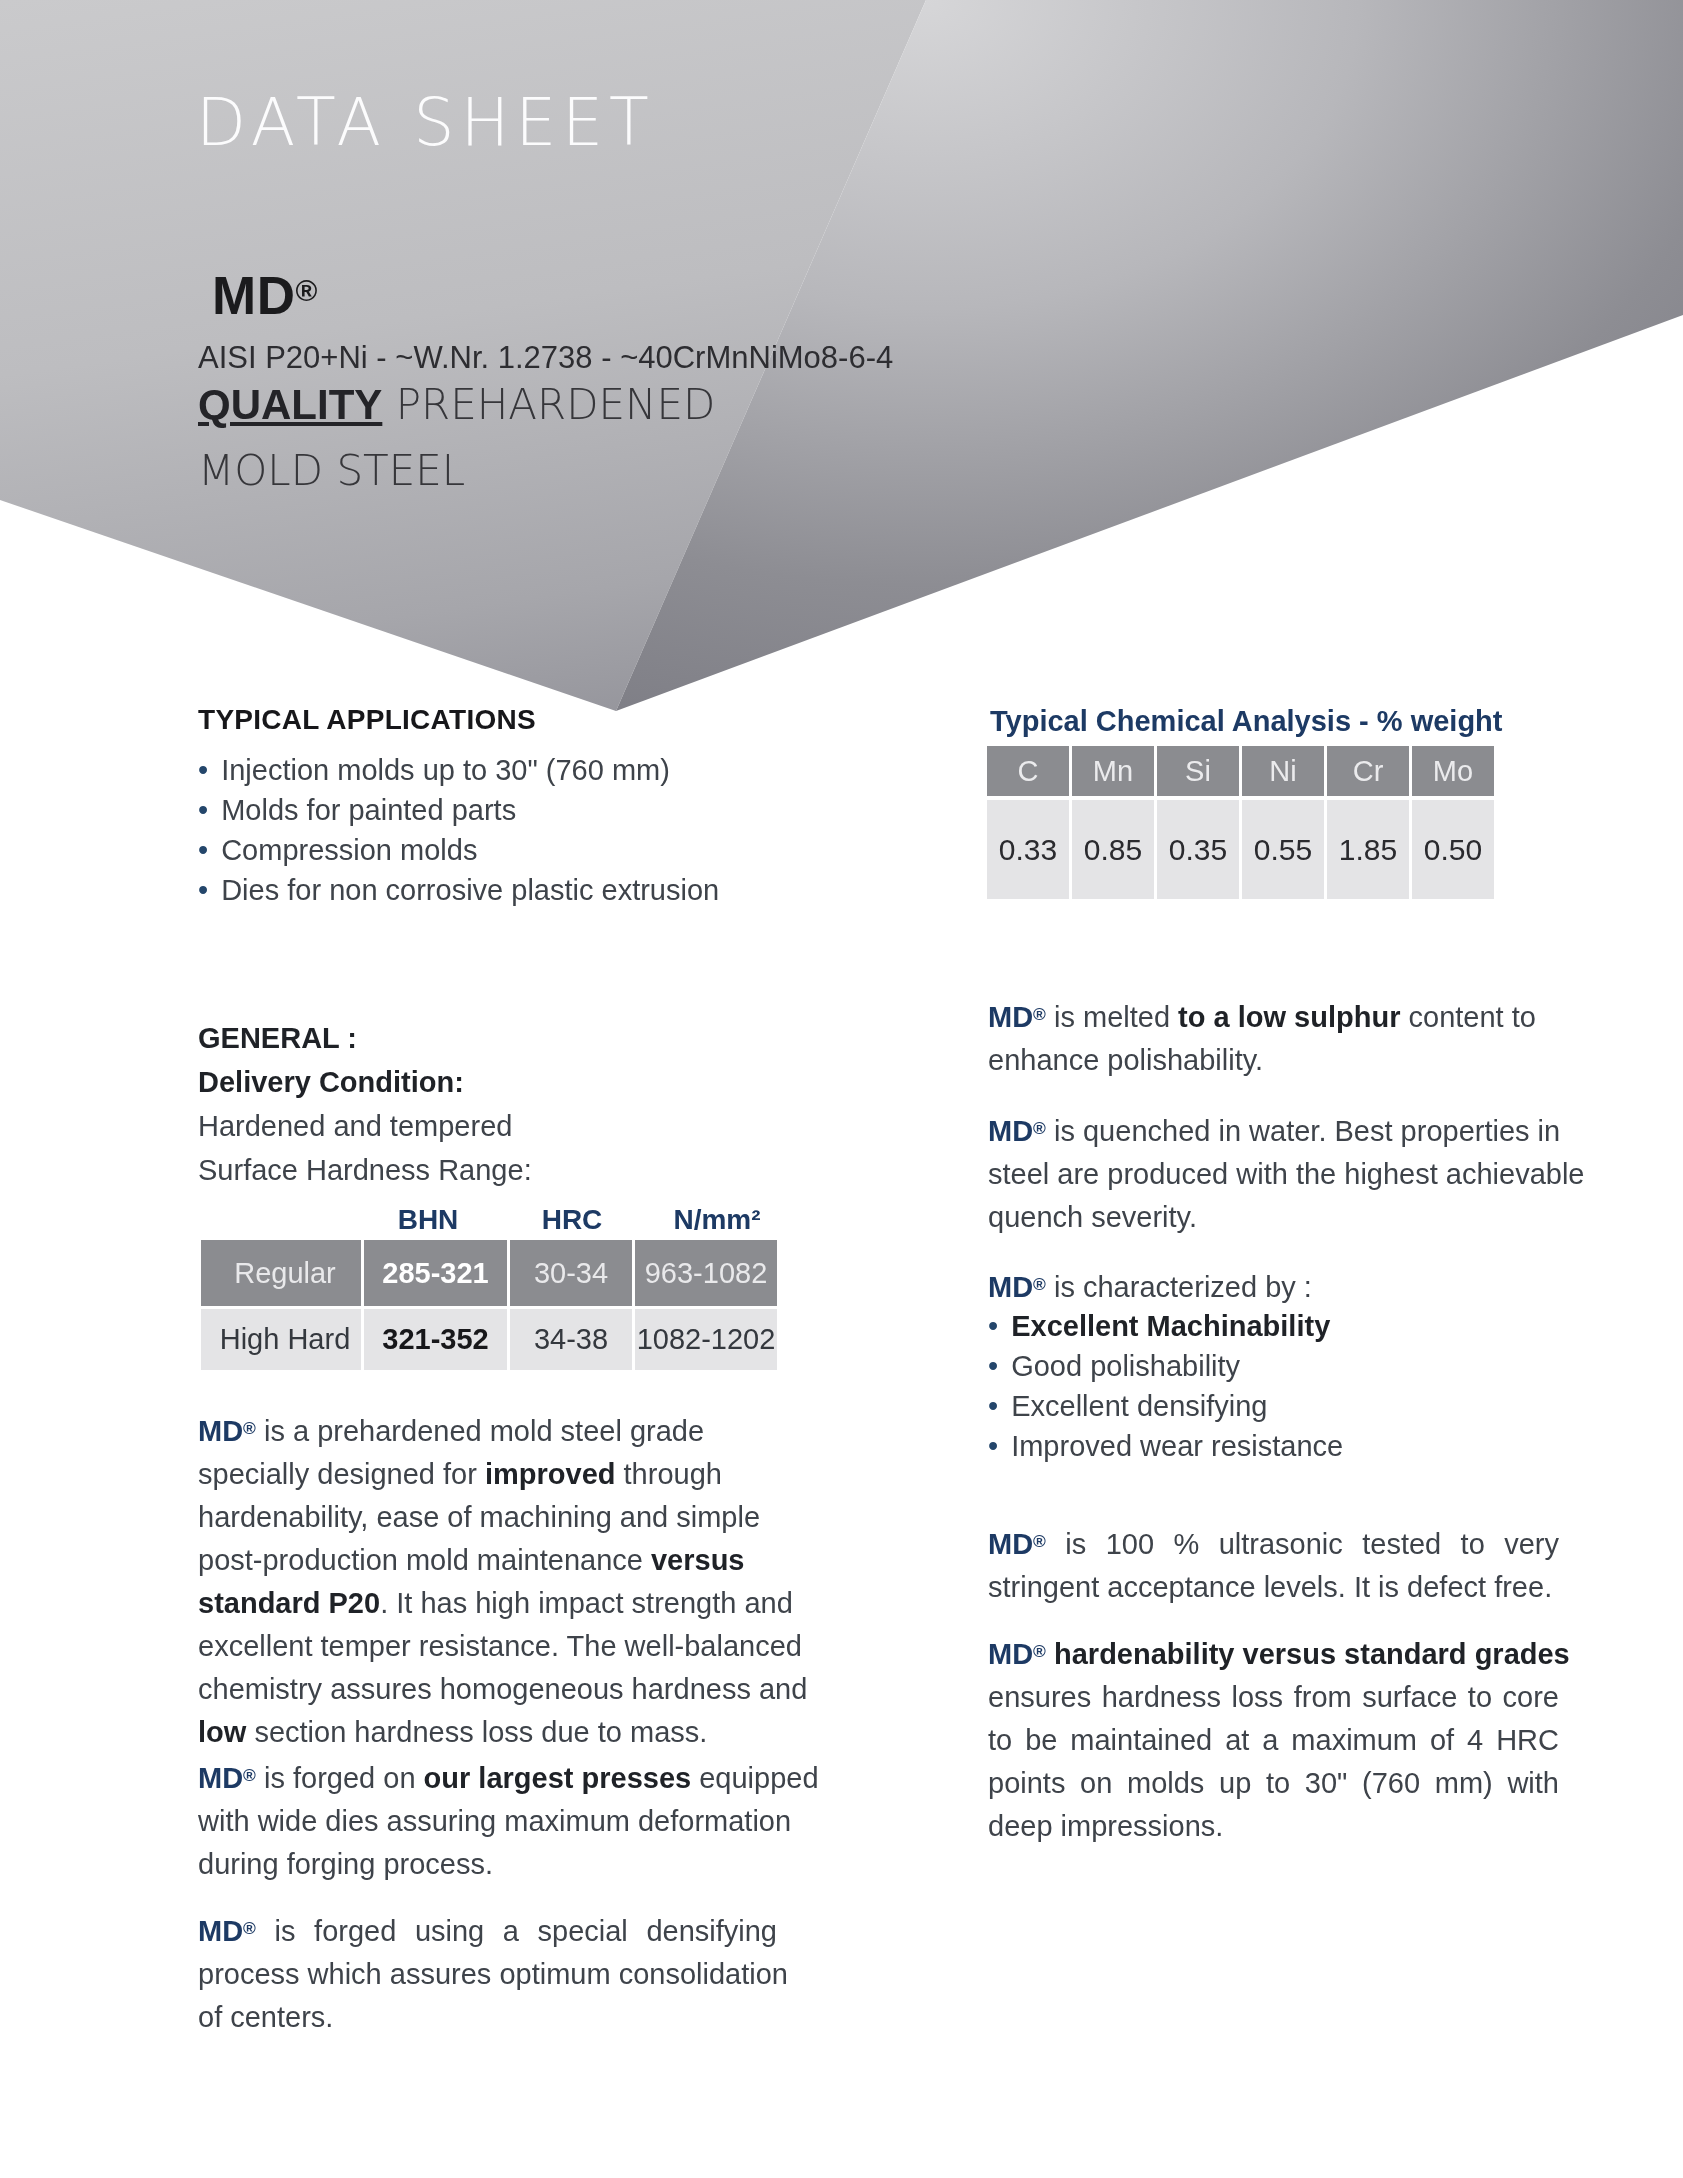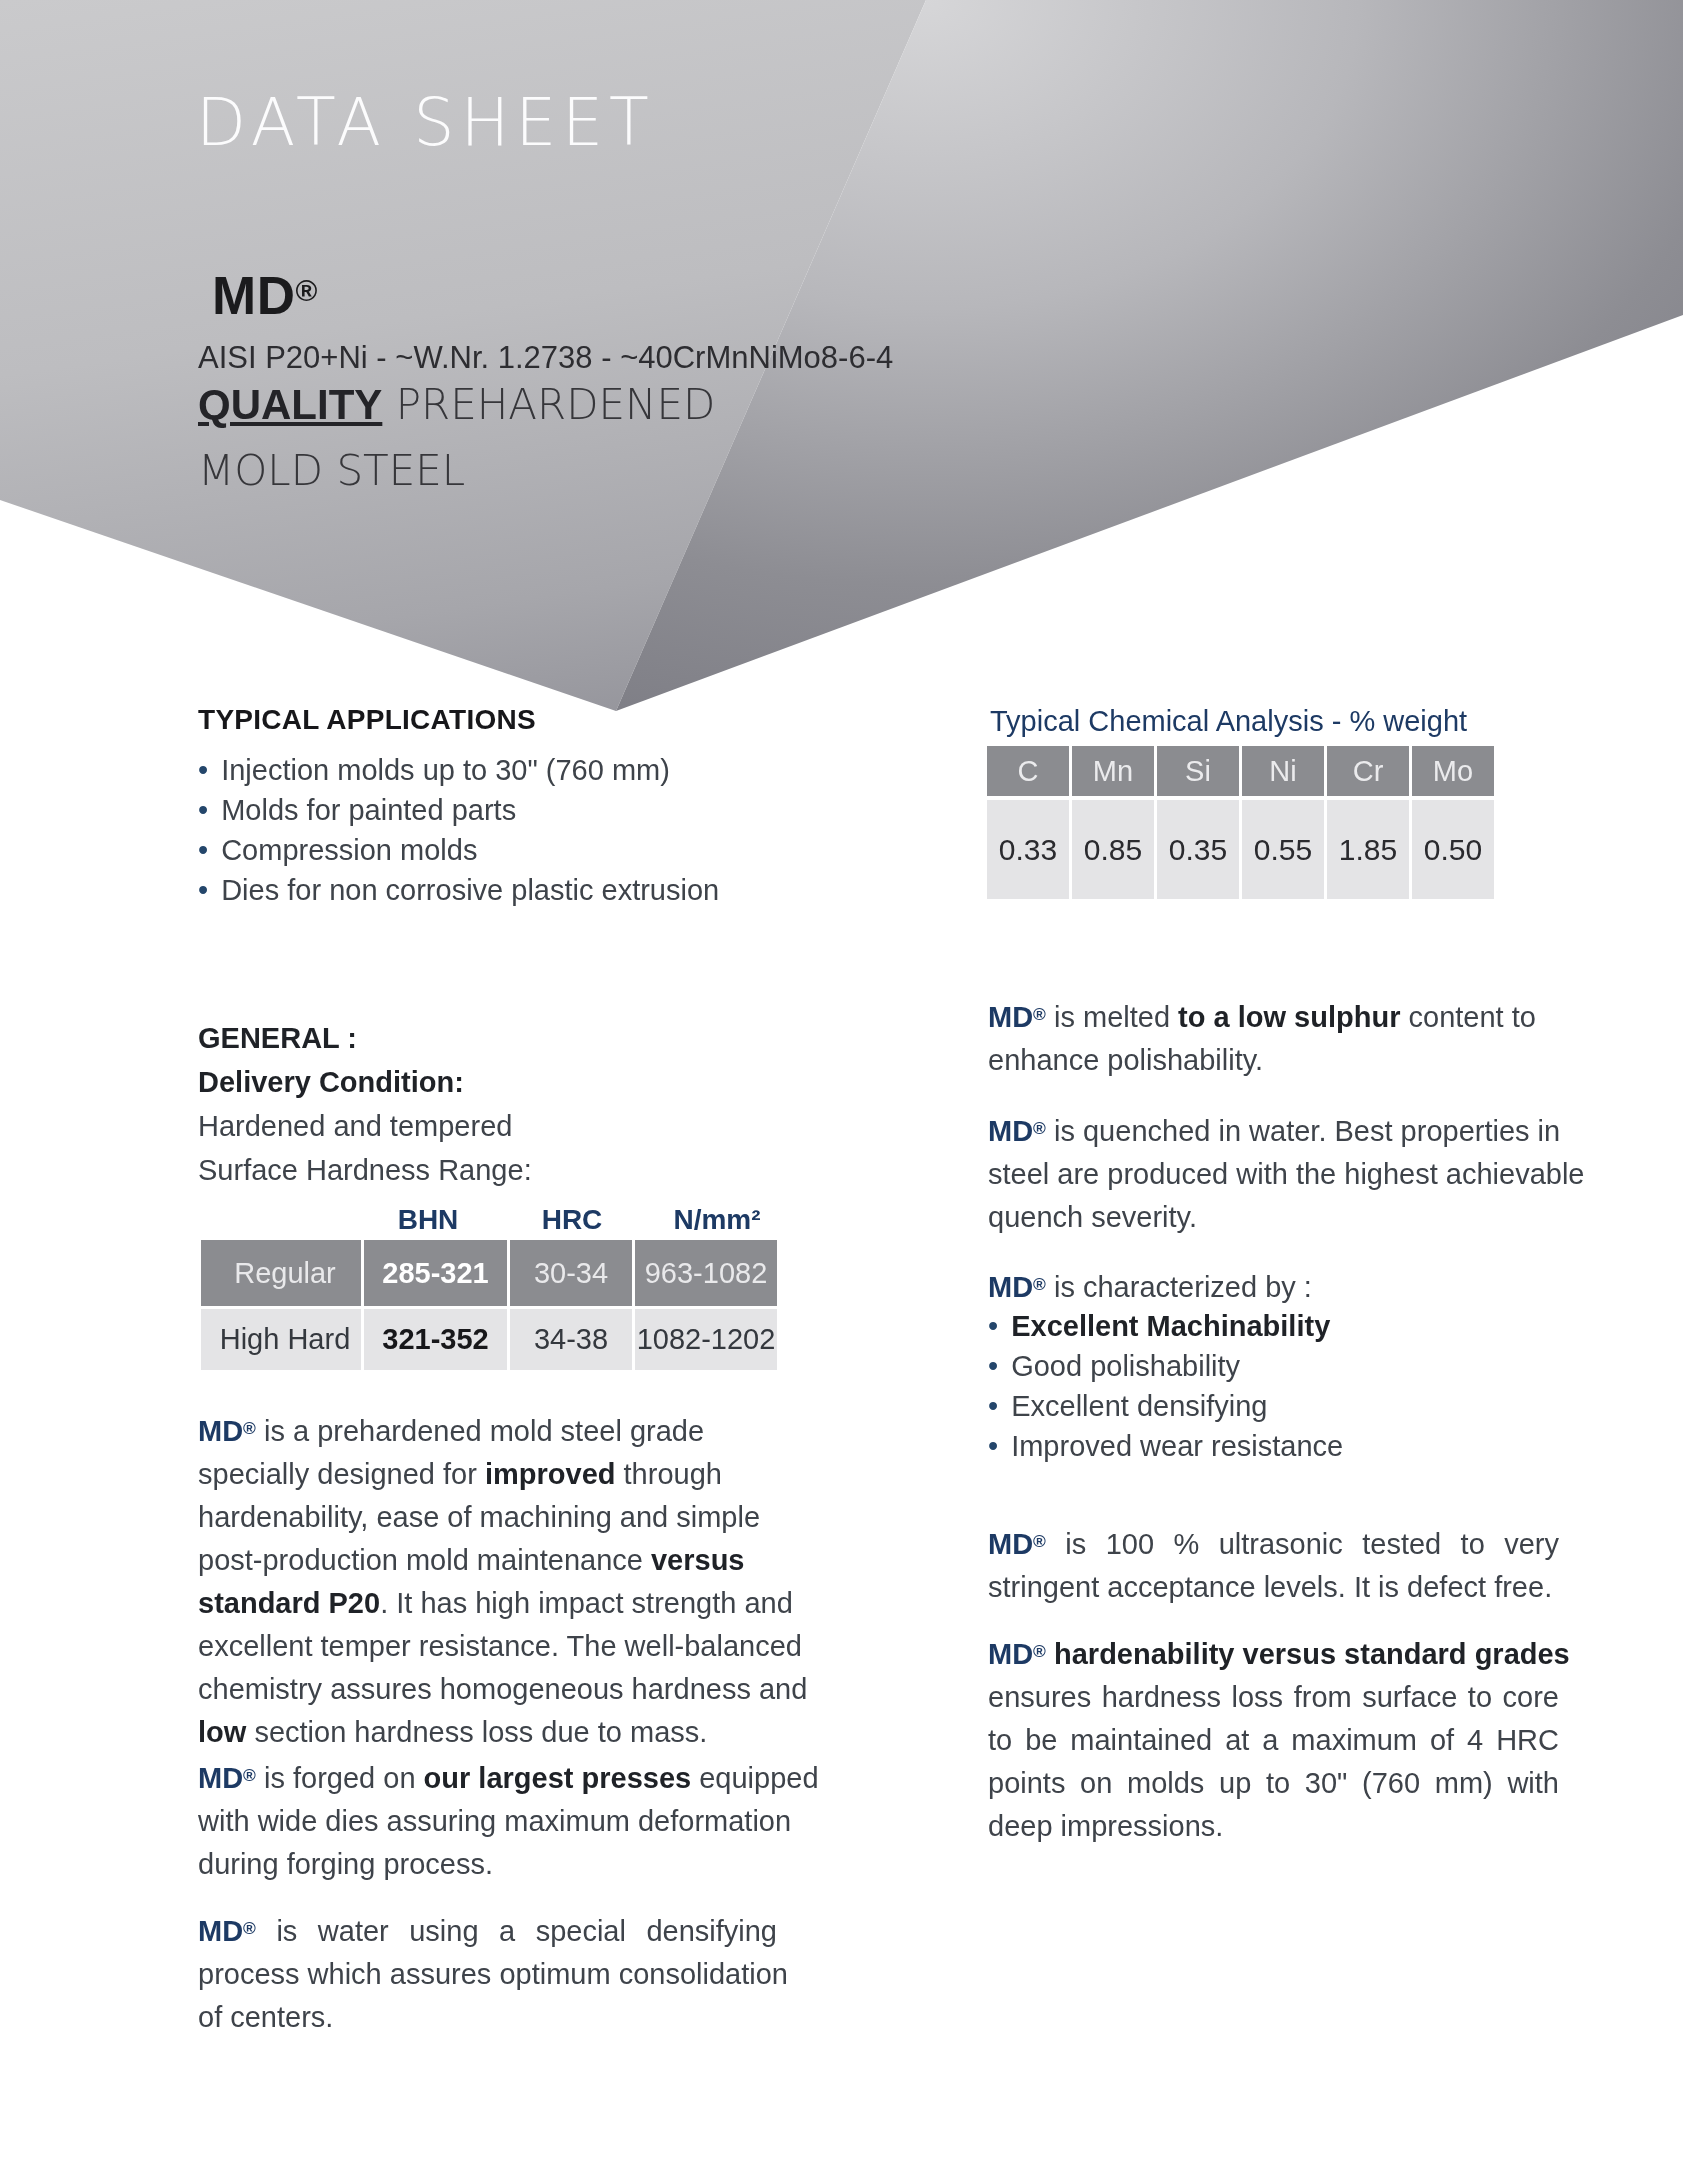--- a/index.html
+++ b/index.html
@@ -24,21 +24,21 @@
   }
   .product{position:absolute;left:212px;top:265px;font-size:53px;font-weight:bold;color:#1b1b1d;letter-spacing:.01em;}
   .product sup{font-size:.56em;vertical-align:.45em;}
   .designations{position:absolute;left:198px;top:340px;font-size:31px;color:#2d2d31;}
   .quality{position:absolute;left:198px;top:380px;font-size:42px;color:#2b2b2f;}
   .q-bold{font-weight:bold;color:#242428;text-decoration:underline;}
   .q-light,.mold{font-family:"DejaVu Sans","Liberation Sans",sans-serif;font-weight:200;color:#36363a;}
   .mold{position:absolute;left:198px;top:446px;font-size:42px;}
   
   .h-black{position:absolute;left:198px;font-size:28px;font-weight:bold;color:#17171a;letter-spacing:.01em;}
-  .h-navy{position:absolute;font-size:29px;font-weight:normal;color:#1d3a64;}
+  .h-navy{position:absolute;font-size:29px;font-weight:bold;color:#1d3a64;}
   .para{position:absolute;font-size:29px;line-height:43px;color:#3e434a;}
   .para-left{left:198px;width:579px;}
   .para-right{left:988px;width:571px;}
   .tline{white-space:nowrap;}
   .tline.j{text-align:justify;text-align-last:justify;}
   .s-b{font-weight:bold;color:#1f2227;}
   .s-md{font-weight:bold;color:#1d3a64;}
   .s-sup{font-weight:bold;color:#1d3a64;font-size:.6em;vertical-align:.4em;}
   .general{line-height:44px;}
   
@@ -143,21 +143,21 @@
       <div class="tline"><span class="s-r">excellent temper resistance. The well-balanced</span></div>
       <div class="tline"><span class="s-r">chemistry assures homogeneous hardness and</span></div>
       <div class="tline"><span class="s-b">low</span><span class="s-r"> section hardness loss due to mass.</span></div>
     </div>
   <div class="para para-left" style="top:1754px">
       <div class="tline"><span class="s-md">MD</span><span class="s-sup">®</span><span class="s-r"> is forged on </span><span class="s-b">our largest presses</span><span class="s-r"> equipped</span></div>
       <div class="tline"><span class="s-r">with wide dies assuring maximum deformation</span></div>
       <div class="tline"><span class="s-r">during forging process.</span></div>
     </div>
   <div class="para para-left" style="top:1907px">
-      <div class="tline j"><span class="s-md">MD</span><span class="s-sup">®</span><span class="s-r"> is water using a special densifying</span></div>
+      <div class="tline j"><span class="s-md">MD</span><span class="s-sup">®</span><span class="s-r"> is forged using a special densifying</span></div>
       <div class="tline j"><span class="s-r">process which assures optimum consolidation</span></div>
       <div class="tline"><span class="s-r">of centers.</span></div>
     </div>
 
   <div class="h-navy chem-title">Typical Chemical Analysis - % weight</div>
 
   <div class="chem-table">
     <div class="chem-row chem-head">
       <div class="cell">C</div>
       <div class="cell">Mn</div>

